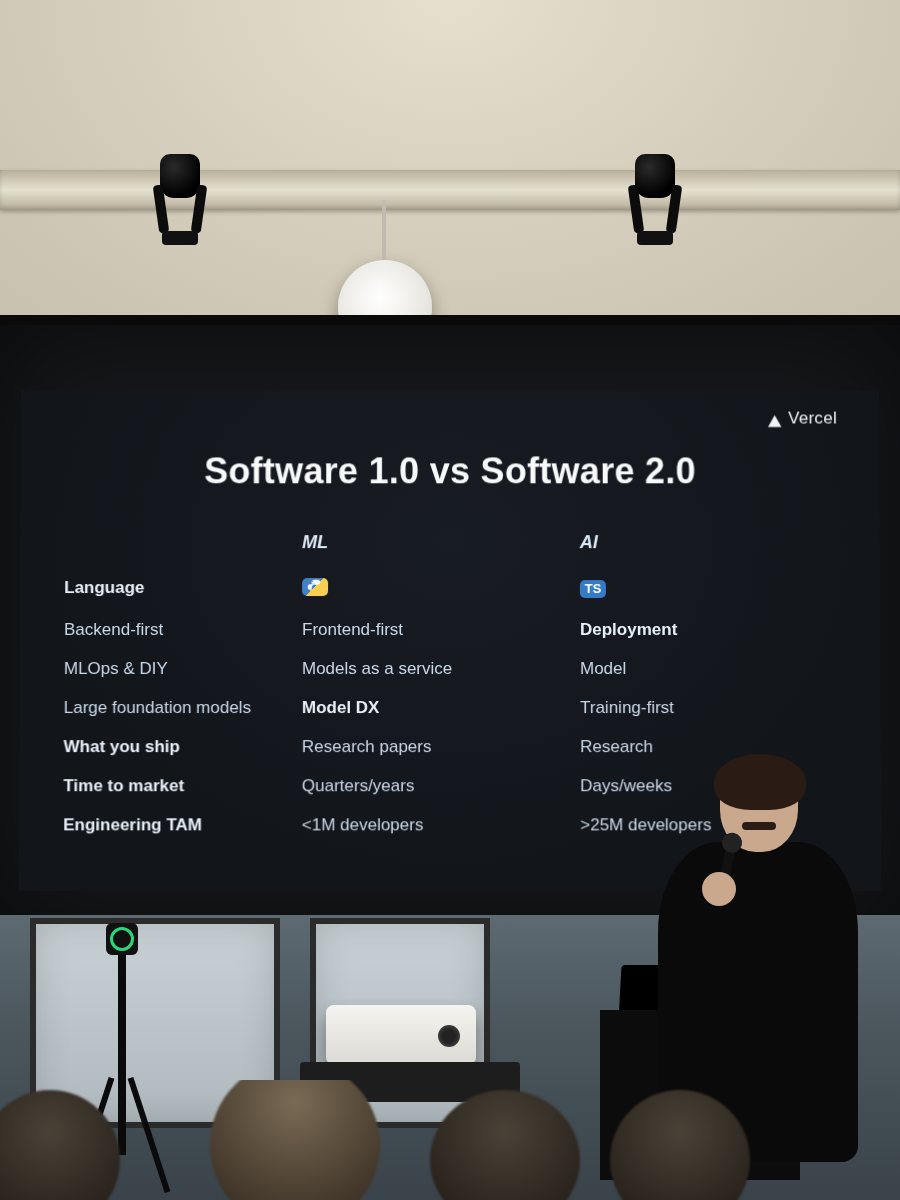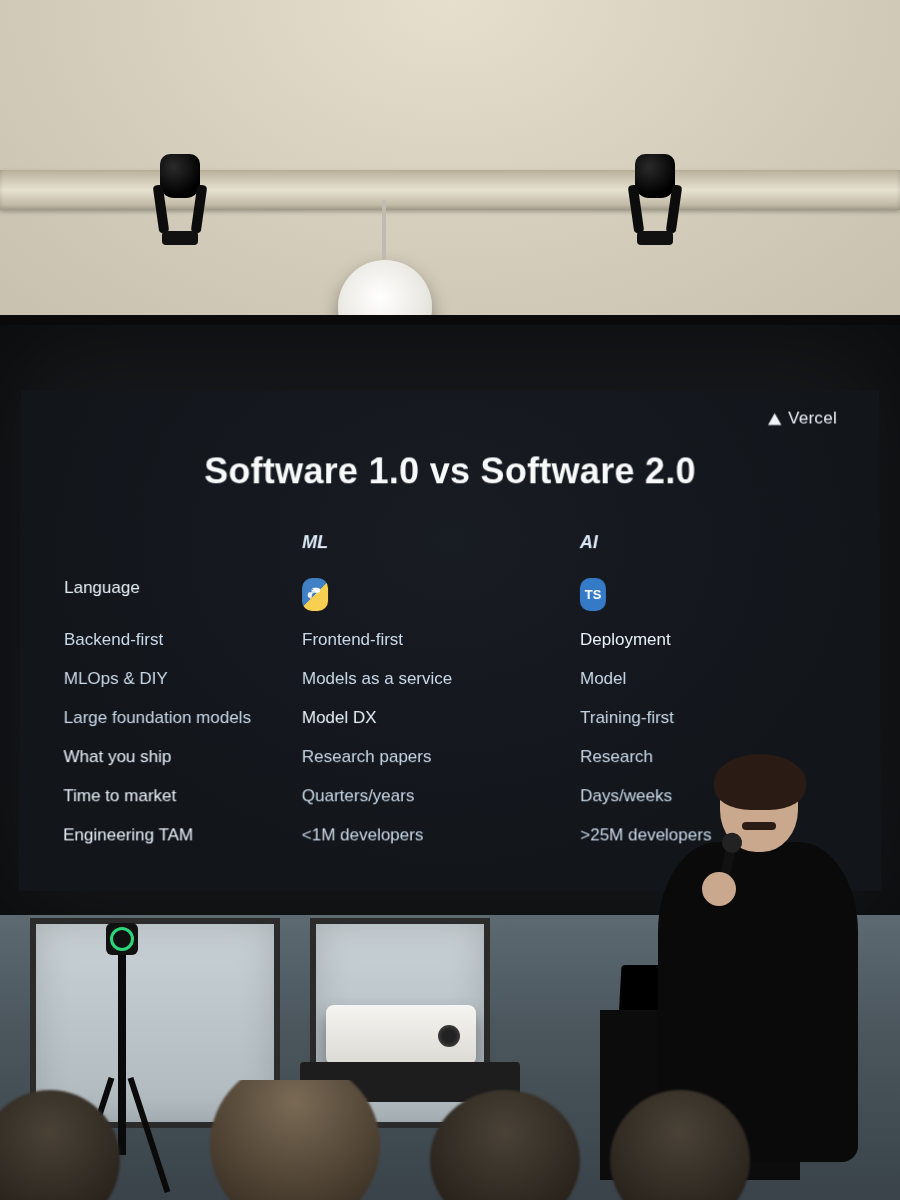--- a/index.html
+++ b/index.html
@@ -92,21 +92,21 @@
     color: #cfe0f2;
     padding: 26px 44px 0 44px;
     box-sizing: border-box;
     transform: perspective(1600px) rotateX(1deg);
     filter: brightness(1.05) contrast(.95);
   }
 
   .brand {
     position: absolute;
     right: 42px; top: 18px;
-    display: flex; align-items: center; gap: 6px;
+    display: flex; align-items: flex-end; gap: 6px;
     color: #e9eef4; font-size: 17px; letter-spacing: .3px;
   }
   .brand svg { width: 15px; height: 15px; }
 
   .slide-title {
     text-align: center;
     font-size: 36px;
     font-weight: 700;
     color: #f2f6fb;
     margin: 34px 0 40px 0;
@@ -121,27 +121,27 @@
     font-size: 17px;
   }
   .hdr {
     font-weight: 700;
     color: #d7e4f1;
     font-size: 18px;
     padding-bottom: 6px;
     font-style: italic;
   }
   .hdr.empty { visibility: hidden; }
-  .row-label { color: #e2ebf4; font-weight: 400; }
+  .row-label { color: #e2ebf4; font-weight: 700; }
   .cell { color: #c3d3e3; }
 
   
   .lang-icon {
     display: inline-flex; align-items: center; justify-content: center;
-    width: 26px; height: 33px; border-radius: 10px;
+    width: 26px; height: 18px; border-radius: 5px;
     font-size: 13px; font-weight: 700;
   }
   .py {
     background: linear-gradient(135deg, #3a7bbf 50%, #f4c94b 50%);
     color: #fff;
   }
   .ts {
     background: #2f74c0; color: #fff;
     font-family: Arial, sans-serif;
   }

